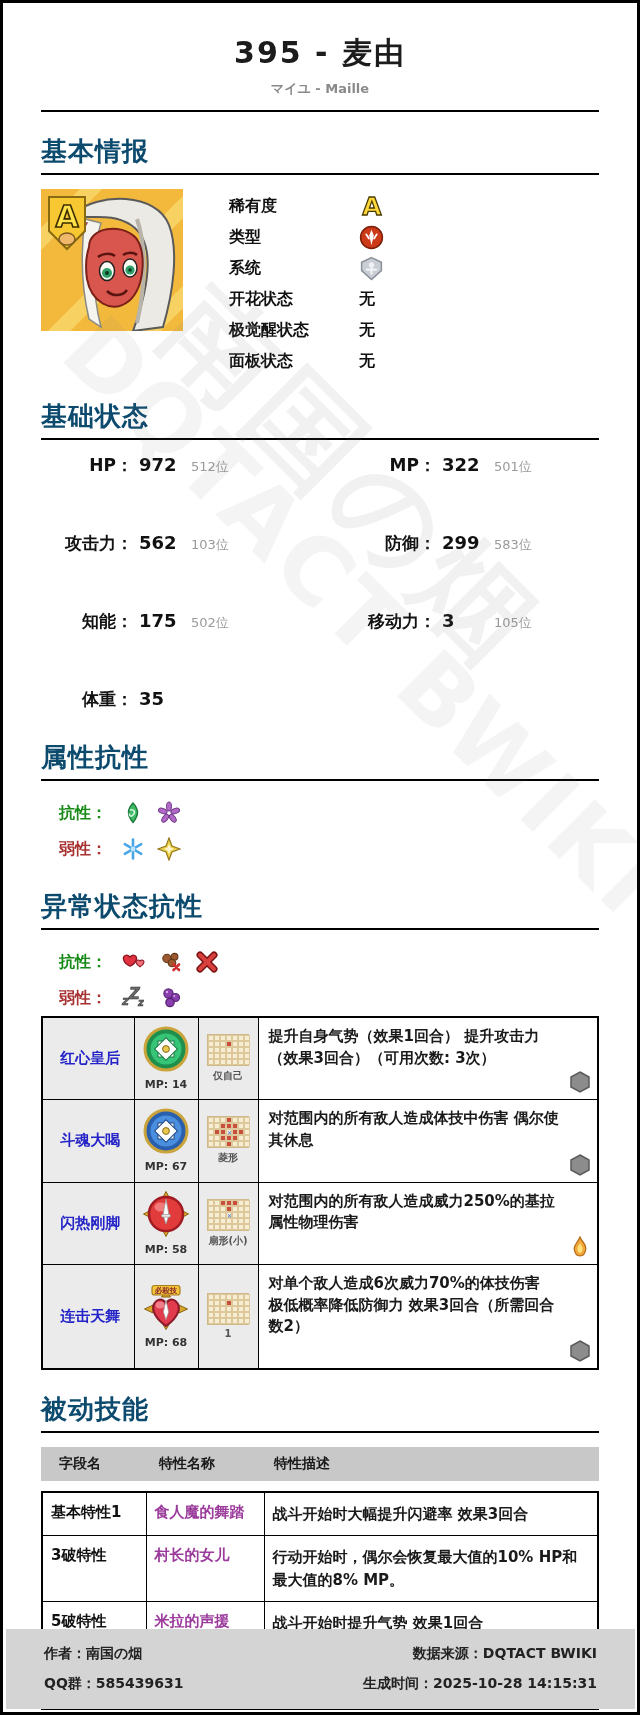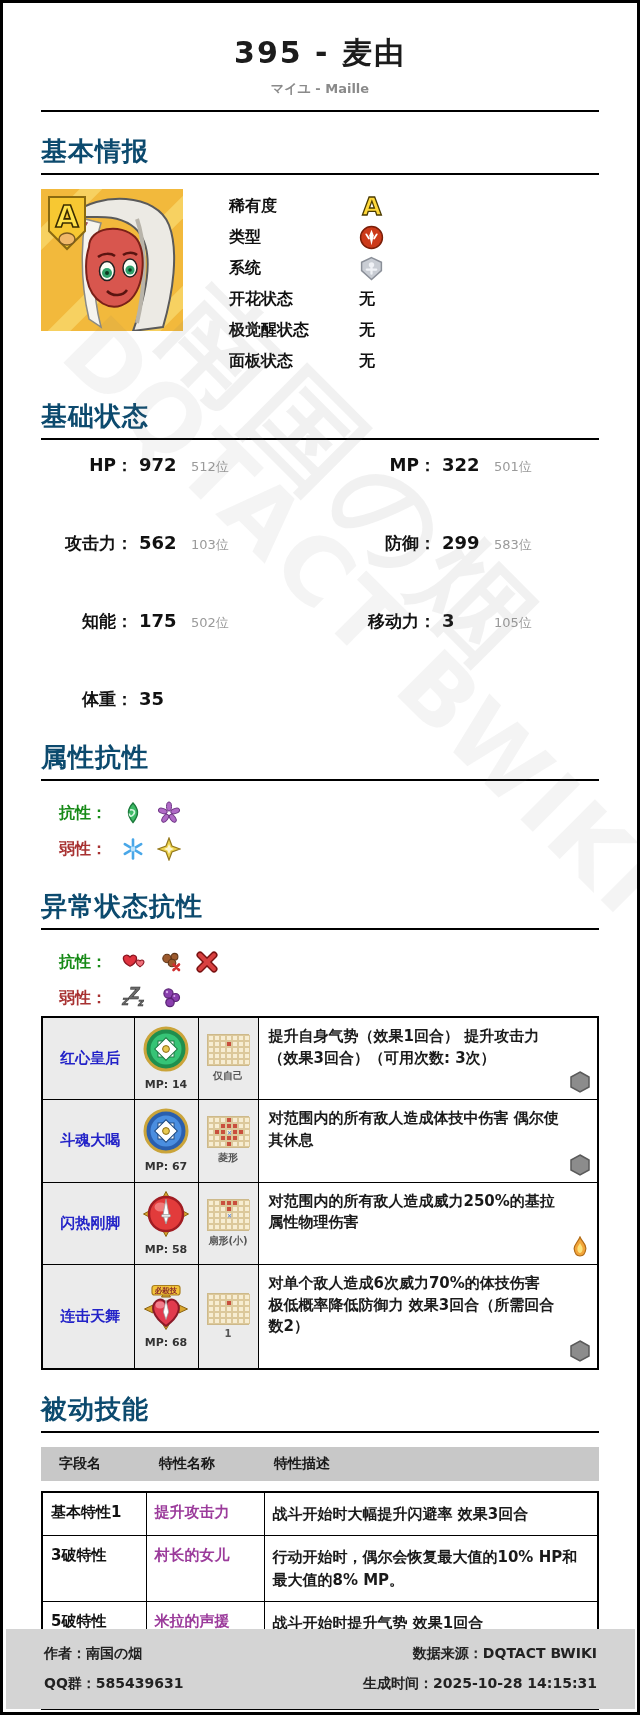--- a/index.html
+++ b/index.html
@@ -542,21 +542,21 @@
     <div class="sec-head">被动技能</div>
     <div class="pass-head">
       <span class="ph-c1">字段名</span>
       <span class="ph-c2">特性名称</span>
       <span class="ph-c3">特性描述</span>
     </div>
     <table class="passive">
       <tbody>
           <tr>
         <td class="pv-slot">基本特性1</td>
-        <td class="pv-name">提升攻击力</td>
+        <td class="pv-name">食人魔的舞踏</td>
         <td class="pv-desc">战斗开始时大幅提升闪避率 效果3回合</td>
       </tr>
       <tr>
         <td class="pv-slot">3破特性</td>
         <td class="pv-name">村长的女儿</td>
         <td class="pv-desc">行动开始时，偶尔会恢复最大值的10% HP和最大值的8% MP。</td>
       </tr>
       <tr>
         <td class="pv-slot">5破特性</td>
         <td class="pv-name">米拉的声援</td>

